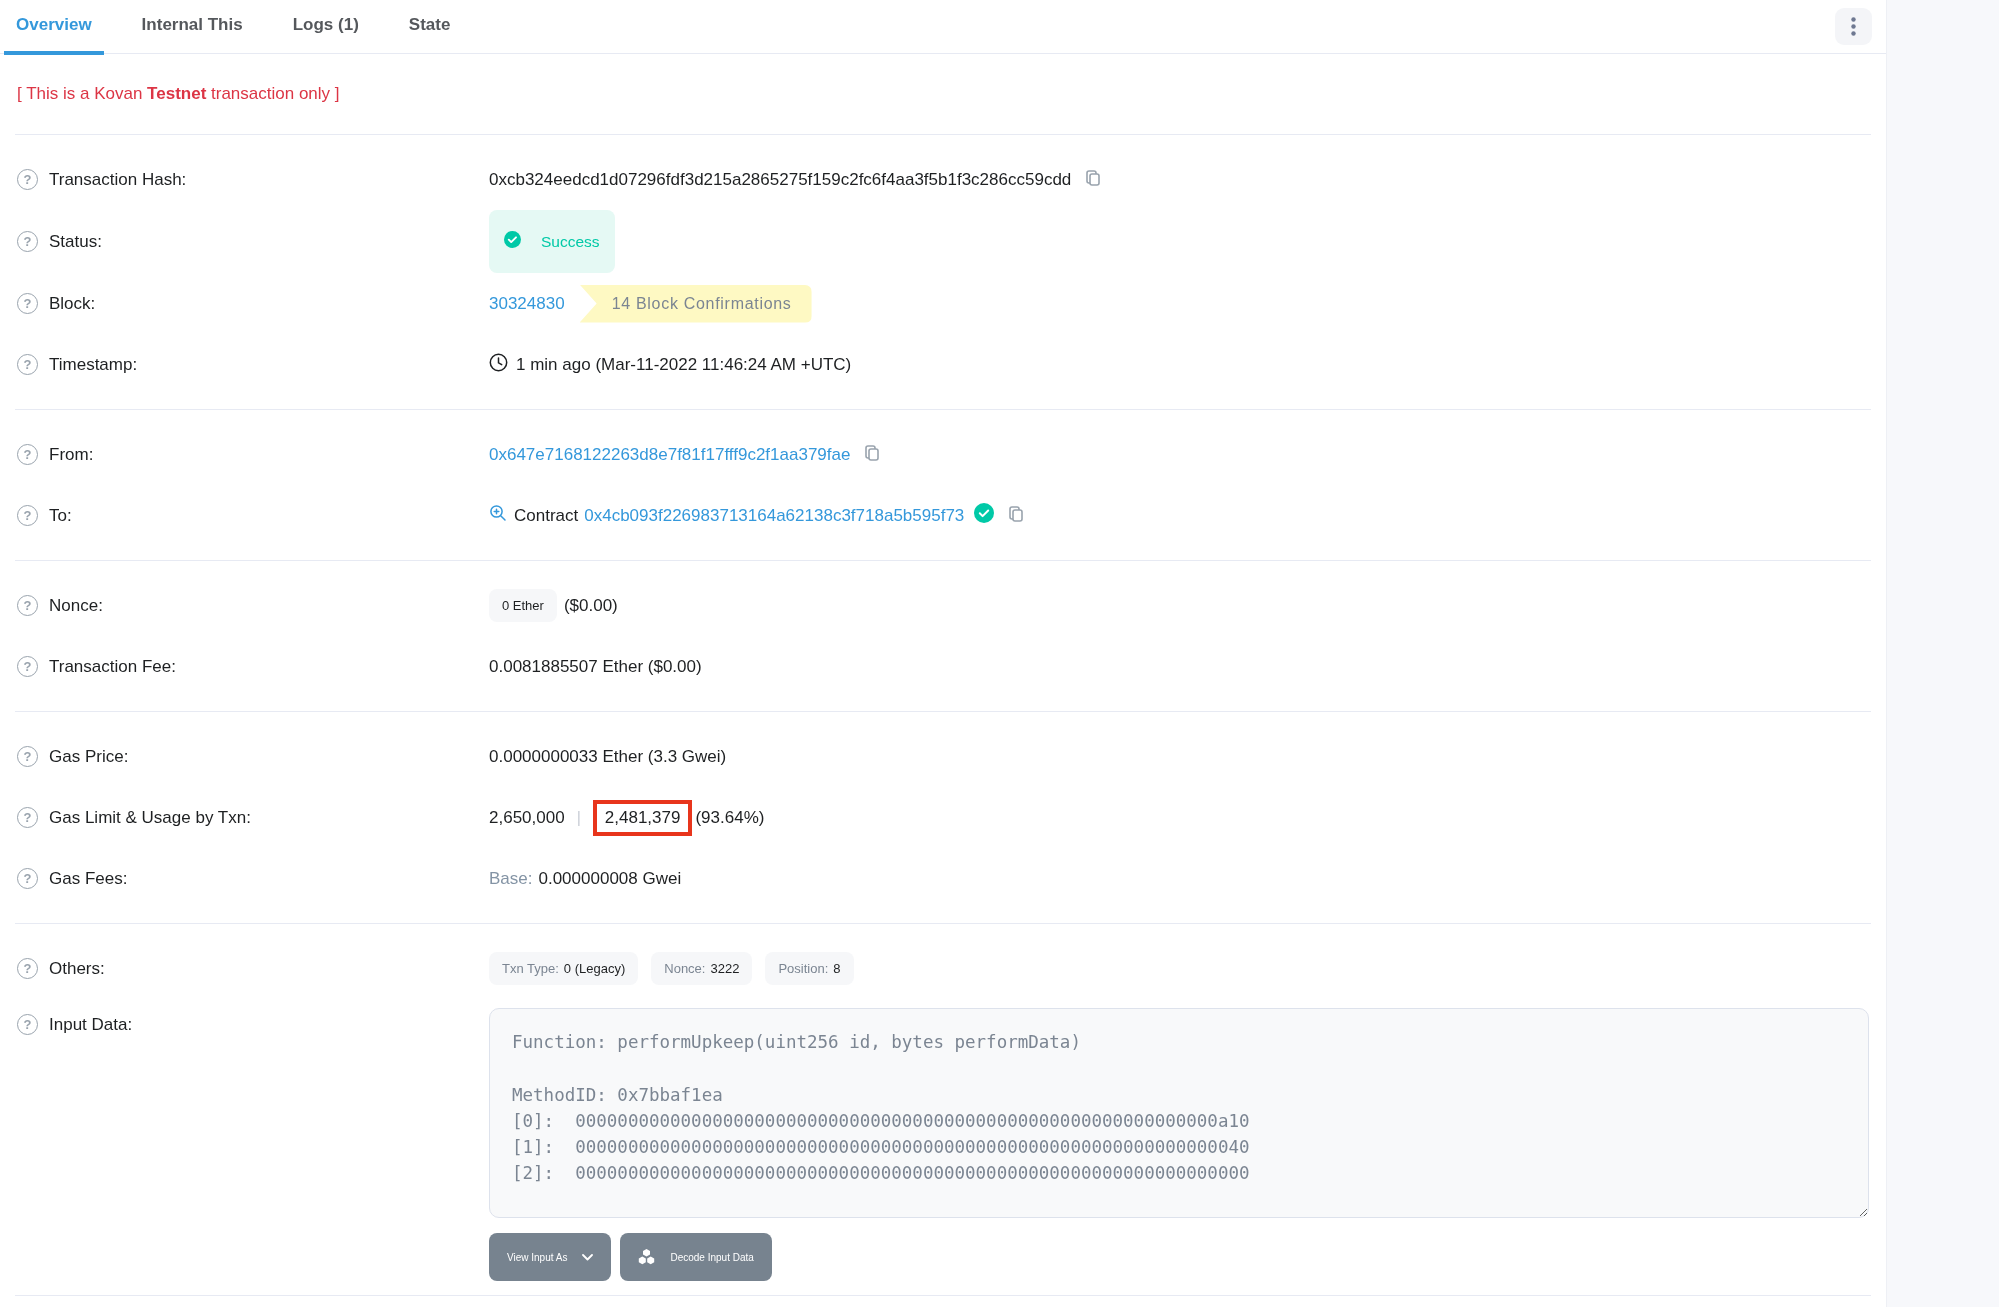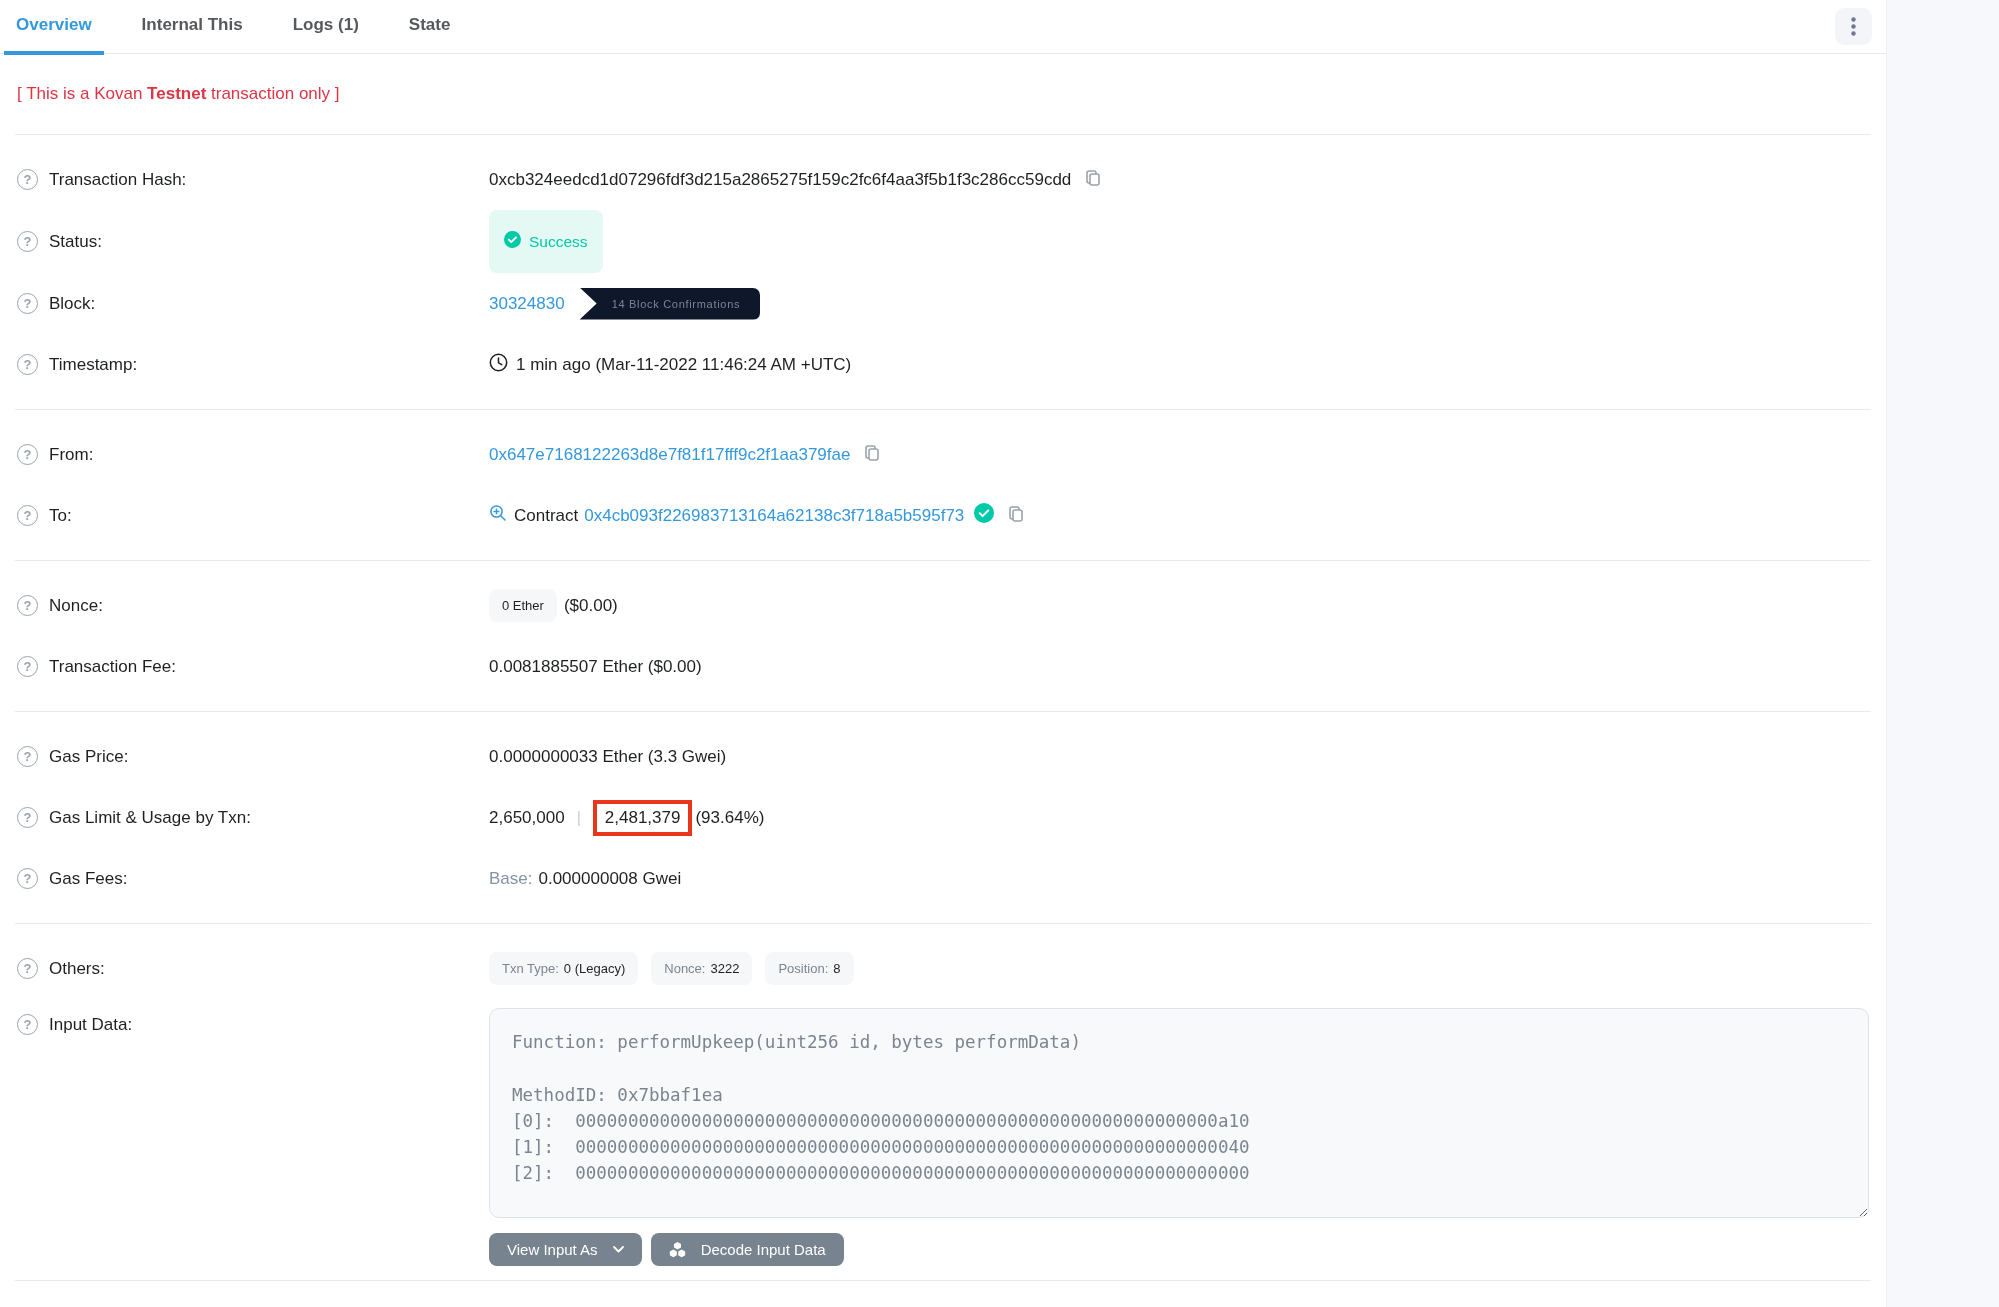--- a/index.html
+++ b/index.html
@@ -79,31 +79,31 @@
     display: inline-flex; align-items: center; justify-content: center;
     cursor: default; line-height: 1;
   }
 
   a.link { color: #3498db; text-decoration: none; cursor: pointer; }
 
   .icon-btn { background: none; border: none; cursor: pointer; padding: 2px; display: inline-flex; align-items: center; }
 
   
   .badge-success {
-    display: inline-flex; align-items: center; gap: 8px;
+    display: inline-flex; align-items: center; gap: 20px;
     background: #e5f9f4; color: #00c9a7;
     font-size: 15.5px;
     padding: 21px 15px; border-radius: 8px;
   }
 
   
   .confirm-badge {
     margin-left: 15px;
-    background: #0f172a; color: #7b8592;
-    font-size: 11px; letter-spacing: 0.7px;
+    background: #fef9c3; color: #7b8592;
+    font-size: 16px; letter-spacing: 0.7px;
     padding: 10px 20px 10px 32px;
     border-radius: 0 7px 7px 0;
     clip-path: polygon(0 0, 17px 50%, 0 100%, 100% 100%, 100% 0);
   }
 
   
   .gray-badge {
     display: inline-flex; align-items: center; gap: 5px;
     background: #f6f7f9; border-radius: 8px;
     padding: 9px 13px; font-size: 13px; color: #1e2022;
@@ -138,22 +138,22 @@
     color: #7b8592;
     white-space: pre;
     resize: vertical;
     outline: none;
   }
   .btn-row { display: flex; gap: 9px; margin-top: 15px; }
   .gray-btn {
     display: inline-flex; align-items: center; gap: 15px;
     background: #77838f; color: #fff;
     border: none; border-radius: 8px;
-    height: 33px; padding: 0 18px;
-    font-size: 15px; font-family: "Liberation Sans", sans-serif;
+    height: 48px; padding: 0 18px;
+    font-size: 10px; font-family: "Liberation Sans", sans-serif;
     cursor: pointer;
   }
   .gray-btn svg { display: block; }
 </style>
 </head>
 <body>
 
 <div class="card">
 
   <div class="tabbar">

